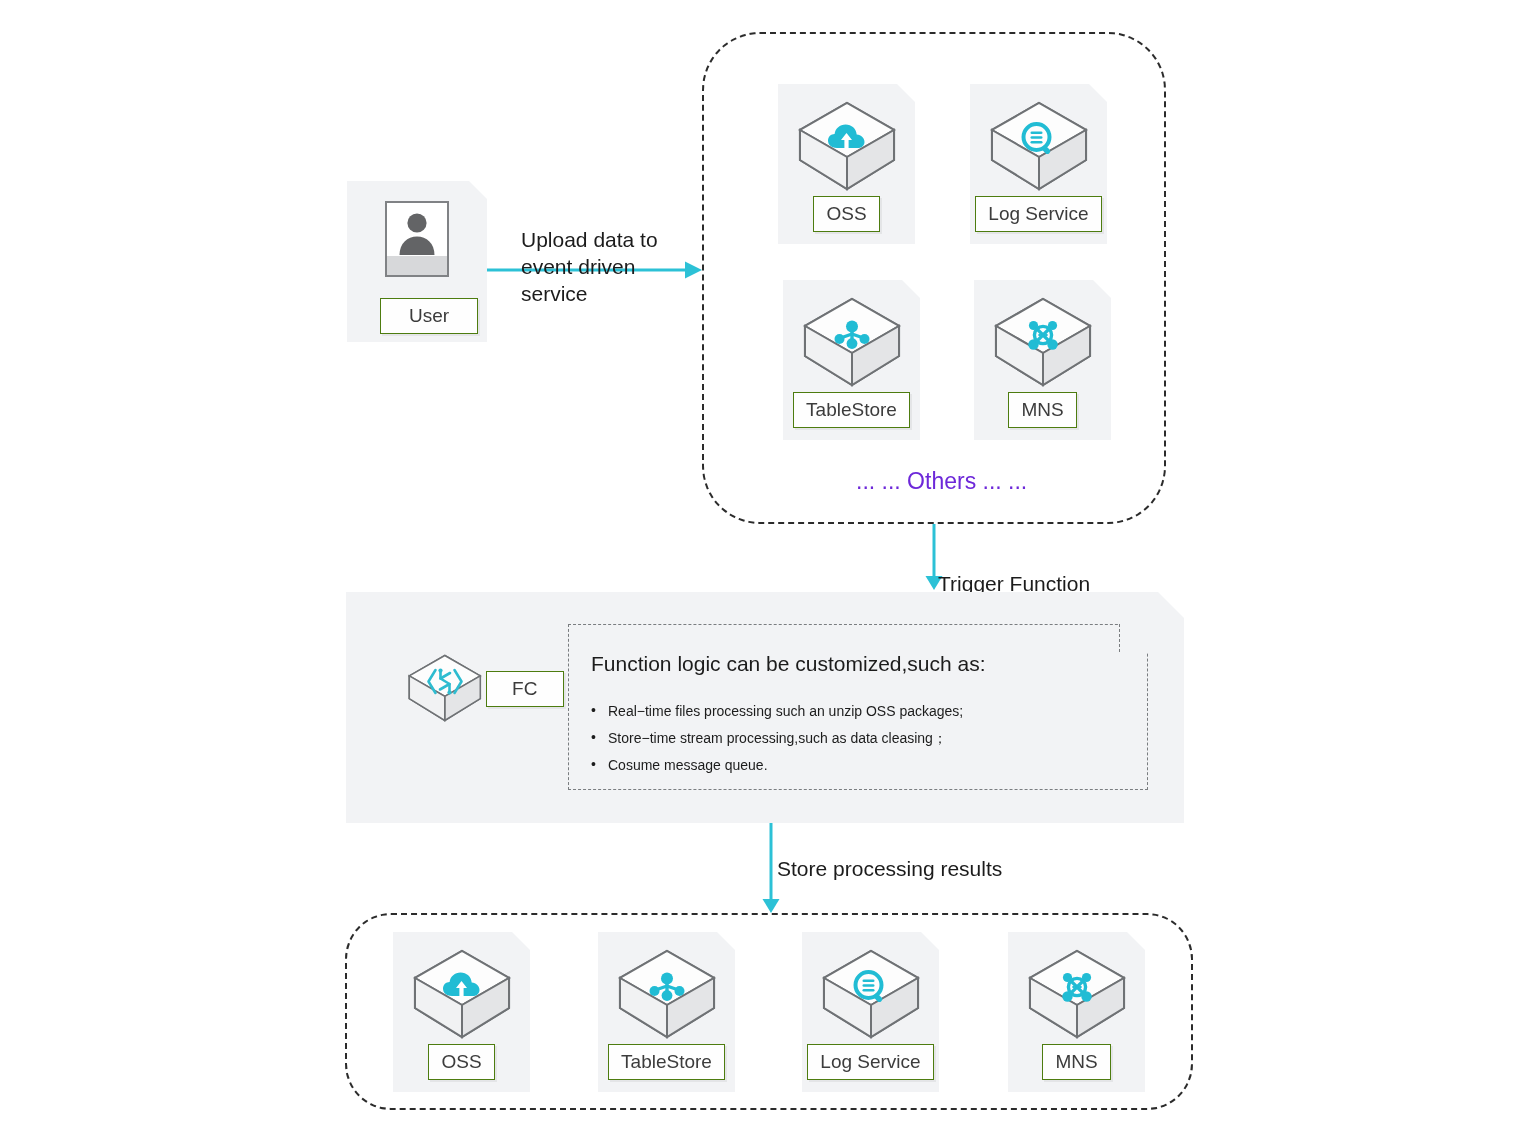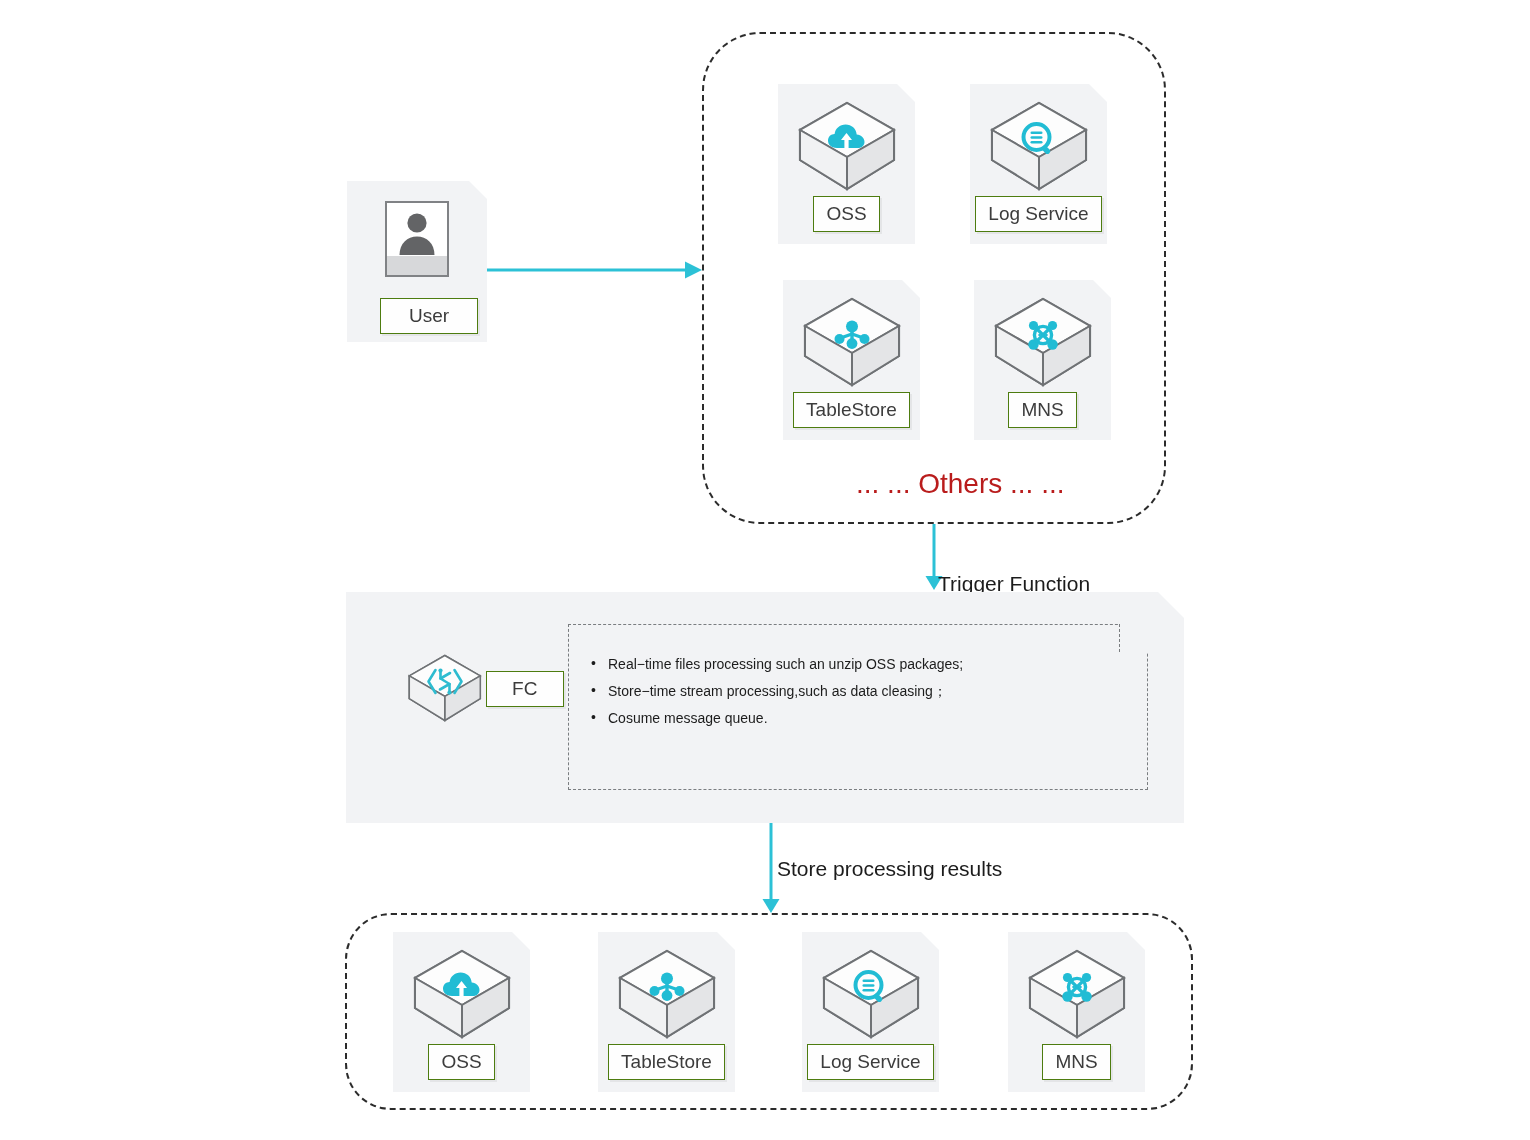--- a/index.html
+++ b/index.html
@@ -193,22 +193,22 @@
     content: "\2022";
     position: absolute;
     left: 0;
     top: -1px;
   }
 
   #others-label {
     position: absolute;
     left: 856px;
     top: 468px;
-    font-size: 28px;
-    color: #b91c1c;
+    font-size: 23px;
+    color: #6d28d9;
     white-space: nowrap;
   }
 </style>
 </head>
 <body>
 
 <div id="canvas">
 
   <div class="dashed-group" style="left:702px; top:32px; width:464px; height:492px;"></div>
 
@@ -322,20 +322,23 @@
       </svg>
       <div class="band"></div>
     </div>
     <div id="user-caption" class="caption">User</div>
   </div>
 
   <svg class="arrow-svg" style="left:487px; top:255px; width:225px; height:30px;" viewBox="0 0 225 30">
     <line x1="0" y1="15" x2="198" y2="15" stroke="#2cc1d6" stroke-width="3"></line>
     <polygon points="198,6.5 215,15 198,23.5" fill="#2cc1d6"></polygon>
   </svg>
+  <div class="flow-label" style="left:521px; top:226px;">Upload data to
+event driven
+service</div>
 
   <svg class="arrow-svg" style="left:916px; top:524px; width:36px; height:66px;" viewBox="0 0 36 66">
     <line x1="18" y1="0" x2="18" y2="52" stroke="#2cc1d6" stroke-width="3"></line>
     <polygon points="9.5,52 26.5,52 18,66" fill="#2cc1d6"></polygon>
   </svg>
   <div class="flow-label" style="left:938px; top:570px;">Trigger Function</div>
 
   <div id="fc-band">
     <div id="fc-cube-wrap">
       <div class="cube" style="width:112px;height:100px;margin-top:0;">
@@ -357,20 +360,21 @@
             <circle cx="19.5" cy="10.6" r="2.1" fill="#2ebcd0"></circle>
             <circle cx="28.5" cy="32.6" r="2.1" fill="#2ebcd0"></circle>
           </svg>
         </span>
       </div>
       <div class="caption" style="width:72px;box-sizing:content-box;">FC</div>
     </div>
 
     <div id="fc-note">
       <div class="notch"></div>
+      <p class="note-head">Function logic can be customized,such as:</p>
       <ul class="note-list">
         <li>Real−time files processing such an unzip OSS packages;</li>
         <li>Store−time stream processing,such as data cleasing；</li>
         <li>Cosume message queue.</li>
       </ul>
     </div>
   </div>
 
   <svg class="arrow-svg" style="left:753px; top:823px; width:36px; height:90px;" viewBox="0 0 36 90">
     <line x1="18" y1="0" x2="18" y2="76" stroke="#2cc1d6" stroke-width="3"></line>

